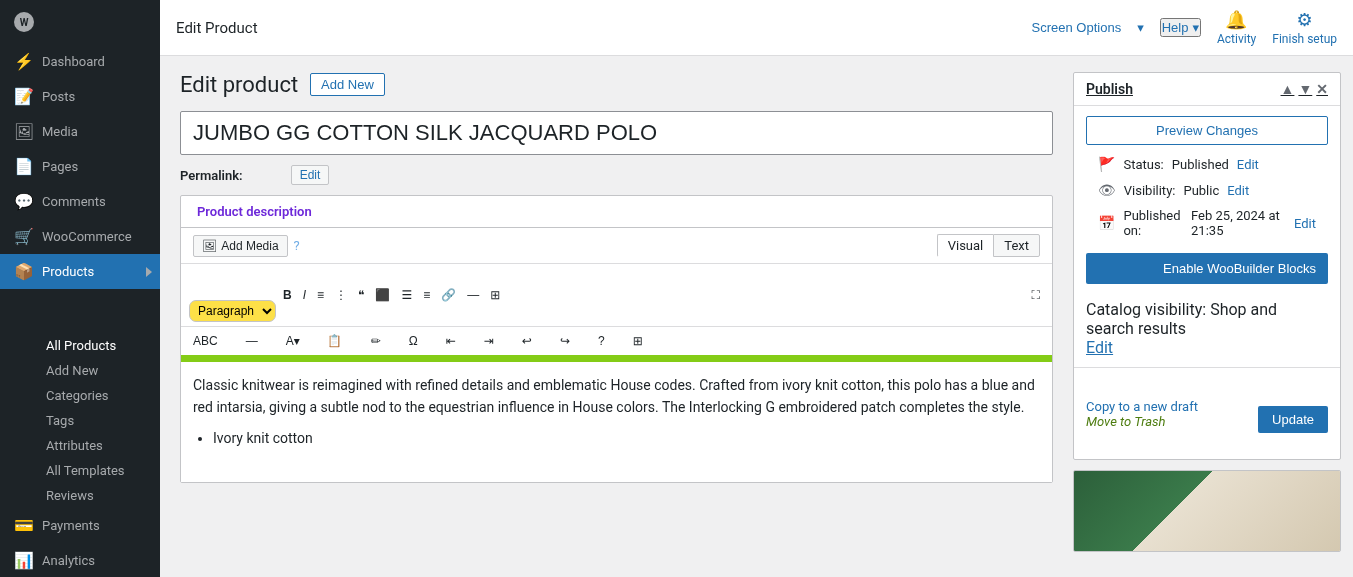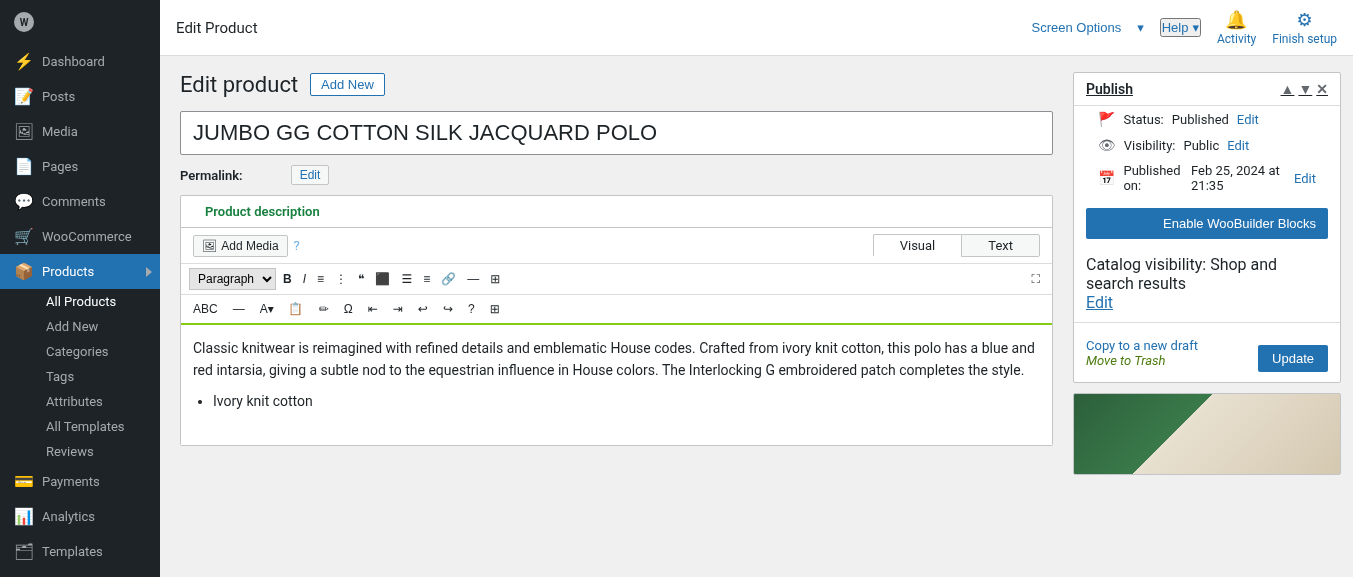--- a/index.html
+++ b/index.html
@@ -32,21 +32,21 @@
     .sidebar-item {
       display: flex; align-items: center; gap: 8px;
       padding: 8px 14px;
       color: #a7aaad;
       cursor: pointer;
       font-size: 13px;
       position: relative;
     }
     .sidebar-item.active { background: #2271b1; color: #fff; }
     .sidebar-item .icon { font-size: 16px; width: 20px; text-align: center; }
-    .sidebar-sub { padding-left: 38px; }
+    .sidebar-sub { padding-left: 38px; margin-top: 44px; }
     .sidebar-sub .sidebar-item { padding: 5px 8px; font-size: 13px; }
     .sidebar-sub .sidebar-item.current { color: #fff; }
     .sidebar-item .arrow {
       position: absolute; right: 8px;
       width: 0; height: 0;
       border-top: 5px solid transparent;
       border-bottom: 5px solid transparent;
       border-left: 6px solid #a7aaad;
     }
 
@@ -158,25 +158,25 @@
       background: #fff;
     }
 
     
     .description-box {
       background: #fff;
       border: 1px solid #c3c4c7;
       border-radius: 2px;
     }
     .description-box-header {
-      padding: 8px 24px;
+      padding: 8px 16px;
       border-bottom: 1px solid #c3c4c7;
       font-size: 13px;
       font-weight: 600;
-      color: #15803d;
+      color: #6d28d9;
     }
     .editor-toolbar-top {
       display: flex; align-items: center; gap: 6px;
       padding: 6px 12px;
       border-bottom: 1px solid #dcdcde;
     }
     .btn-add-media {
       display: flex; align-items: center; gap: 4px;
       background: #f6f7f7;
       border: 1px solid #c3c4c7;
@@ -185,21 +185,21 @@
       font-size: 12px;
       cursor: pointer;
       border-radius: 2px;
     }
     .help-icon-small { color: #72aee6; cursor: pointer; }
     .visual-text-tabs {
       margin-left: auto;
       display: flex;
     }
     .vt-tab {
-      padding: 3px 26px;
+      padding: 3px 10px;
       font-size: 13px;
       cursor: pointer;
       border: 1px solid #c3c4c7;
       background: #f6f7f7;
       color: #1d2327;
     }
     .vt-tab.active { background: #fff; border-bottom-color: #fff; }
     .vt-tab:first-child { border-right: none; border-radius: 2px 0 0 2px; }
     .vt-tab:last-child { border-radius: 0 2px 2px 0; }
 
@@ -214,30 +214,31 @@
       padding: 3px 4px;
       cursor: pointer;
       color: #1d2327;
       font-size: 12px;
       border-radius: 2px;
     }
     .fmt-select {
       font-size: 12px;
       border: 1px solid #c3c4c7;
       padding: 2px 4px;
-      border-radius: 0;
-      background: #e5e5e5;
-      cursor: pointer;
+      border-radius: 7px;
+      background: #fde047;
+      cursor: pointer;
+      margin-top: 32px;
     }
     .fullscreen-btn { margin-left: auto; }
 
     .editor-format-bar2 {
-      display: flex; align-items: center; gap: 7px;
+      display: flex; align-items: center; gap: 20px;
       padding: 4px 8px;
-      border-bottom: 2px solid #84cc16;
+      border-bottom: 7px solid #84cc16;
     }
 
     .editor-content {
       padding: 12px;
       min-height: 120px;
       color: #1d2327;
       font-size: 14px;
       line-height: 1.6;
       background: #fff;
     }
@@ -319,21 +320,21 @@
 
     .catalog-section {
       padding: 6px 12px 10px;
       font-size: 16px;
       color: #1d2327;
     }
     .catalog-section .field-link { color: #2271b1; cursor: pointer; }
 
     .publish-actions {
       display: flex; justify-content: space-between; align-items: center;
-      padding: 10px 12px;
+      padding: 26px 12px;
       border-top: 1px solid #dcdcde;
     }
     .link-action { color: #2271b1; font-size: 13px; cursor: pointer; text-decoration: none; display: block; }
     .link-action.danger { color: #4d7c0f; font-style: italic; }
     .btn-update {
       background: #2271b1;
       color: #fff;
       border: none;
       padding: 6px 14px;
       font-size: 13px;
@@ -546,20 +547,21 @@
         <div class="publish-box-header">
           <span>Publish</span>
           <div class="publish-header-controls">
             <span class="ph-ctrl">▲</span>
             <span class="ph-ctrl">▼</span>
             <span class="ph-ctrl">✕</span>
           </div>
         </div>
 
         <div style="padding: 0 12px;">
+          <button class="preview-btn">Preview Changes</button>
 
           <div class="publish-field">
             <span class="field-icon">🚩</span>
             <span>Status:</span>
             <span>Published</span>
             <a class="field-link" href="#">Edit</a>
           </div>
 
           <div class="publish-field">
             <span class="field-icon">👁</span>

